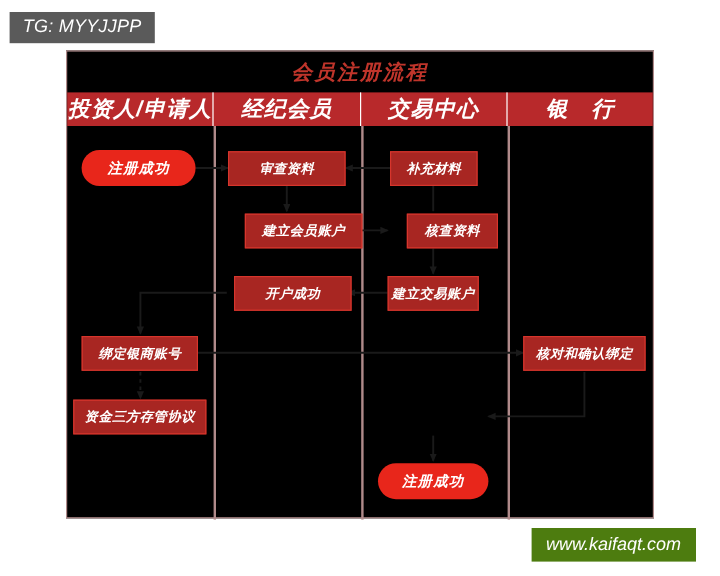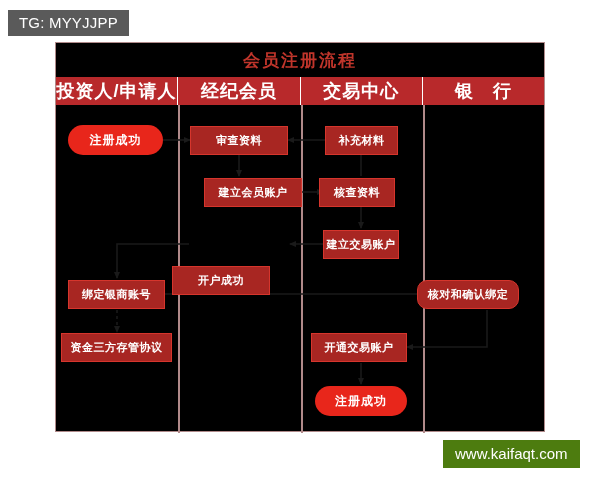--- a/index.html
+++ b/index.html
@@ -3,21 +3,21 @@
 <meta charset="utf-8">
 <style>
   html,body{margin:0;padding:0;}
   body{
     width:600px;height:480px;
     background:#ffffff;
     font-family:"Liberation Sans","DejaVu Sans",sans-serif;
     position:relative;
     overflow:hidden;
   }
-  #stage{position:absolute;left:0;top:0;width:500px;height:480px;}
+  #stage{position:absolute;left:0;top:0;width:500px;height:480px;font-style:italic;}
 
   
   .tg-tag{
     position:absolute;left:8px;top:10px;
     background:#5a5a5a;color:#ffffff;
     font-size:15px;line-height:26px;
     padding:0 11px;height:26px;
     white-space:nowrap;
     letter-spacing:.2px;
   }
@@ -172,47 +172,44 @@
   </div>
 
   <div class="node rect" style="left:325px;top:126px;width:73px;height:29px;">
     <span>补充材料</span>
   </div>
 
   <div class="node rect" style="left:204px;top:178px;width:98px;height:29px;">
     <span>建立会员账户</span>
   </div>
 
-  <div class="node rect" style="left:319px;top:178px;width:76px;height:29px;">
+  <div class="node rect" style="left:339px;top:178px;width:76px;height:29px;">
     <span>核查资料</span>
   </div>
 
-  <div class="node rect" style="left:172px;top:230px;width:98px;height:29px;margin-top:36px;">
+  <div class="node rect" style="left:195px;top:230px;width:98px;height:29px;">
     <span>开户成功</span>
   </div>
 
   <div class="node rect" style="left:323px;top:230px;width:76px;height:29px;">
     <span>建立交易账户</span>
   </div>
 
   <div class="node rect" style="left:68px;top:280px;width:97px;height:29px;">
     <span>绑定银商账号</span>
   </div>
 
-  <div class="node rect" style="left:417px;top:280px;width:102px;height:29px;border-radius:10px;">
+  <div class="node rect" style="left:436px;top:280px;width:102px;height:29px;">
     <span>核对和确认绑定</span>
   </div>
 
   <div class="node rect" style="left:61px;top:333px;width:111px;height:29px;">
     <span>资金三方存管协议</span>
   </div>
 
-  <div class="node rect" style="left:311px;top:333px;width:96px;height:29px;">
-    <span>开通交易账户</span>
-  </div>
 
   <div class="node pill" style="left:315px;top:386px;width:92px;height:30px;">
     <span>注册成功</span>
   </div>
 
   <div class="watermark">www.kaifaqt.com</div>
 
 </div>
 
 </body></html>

